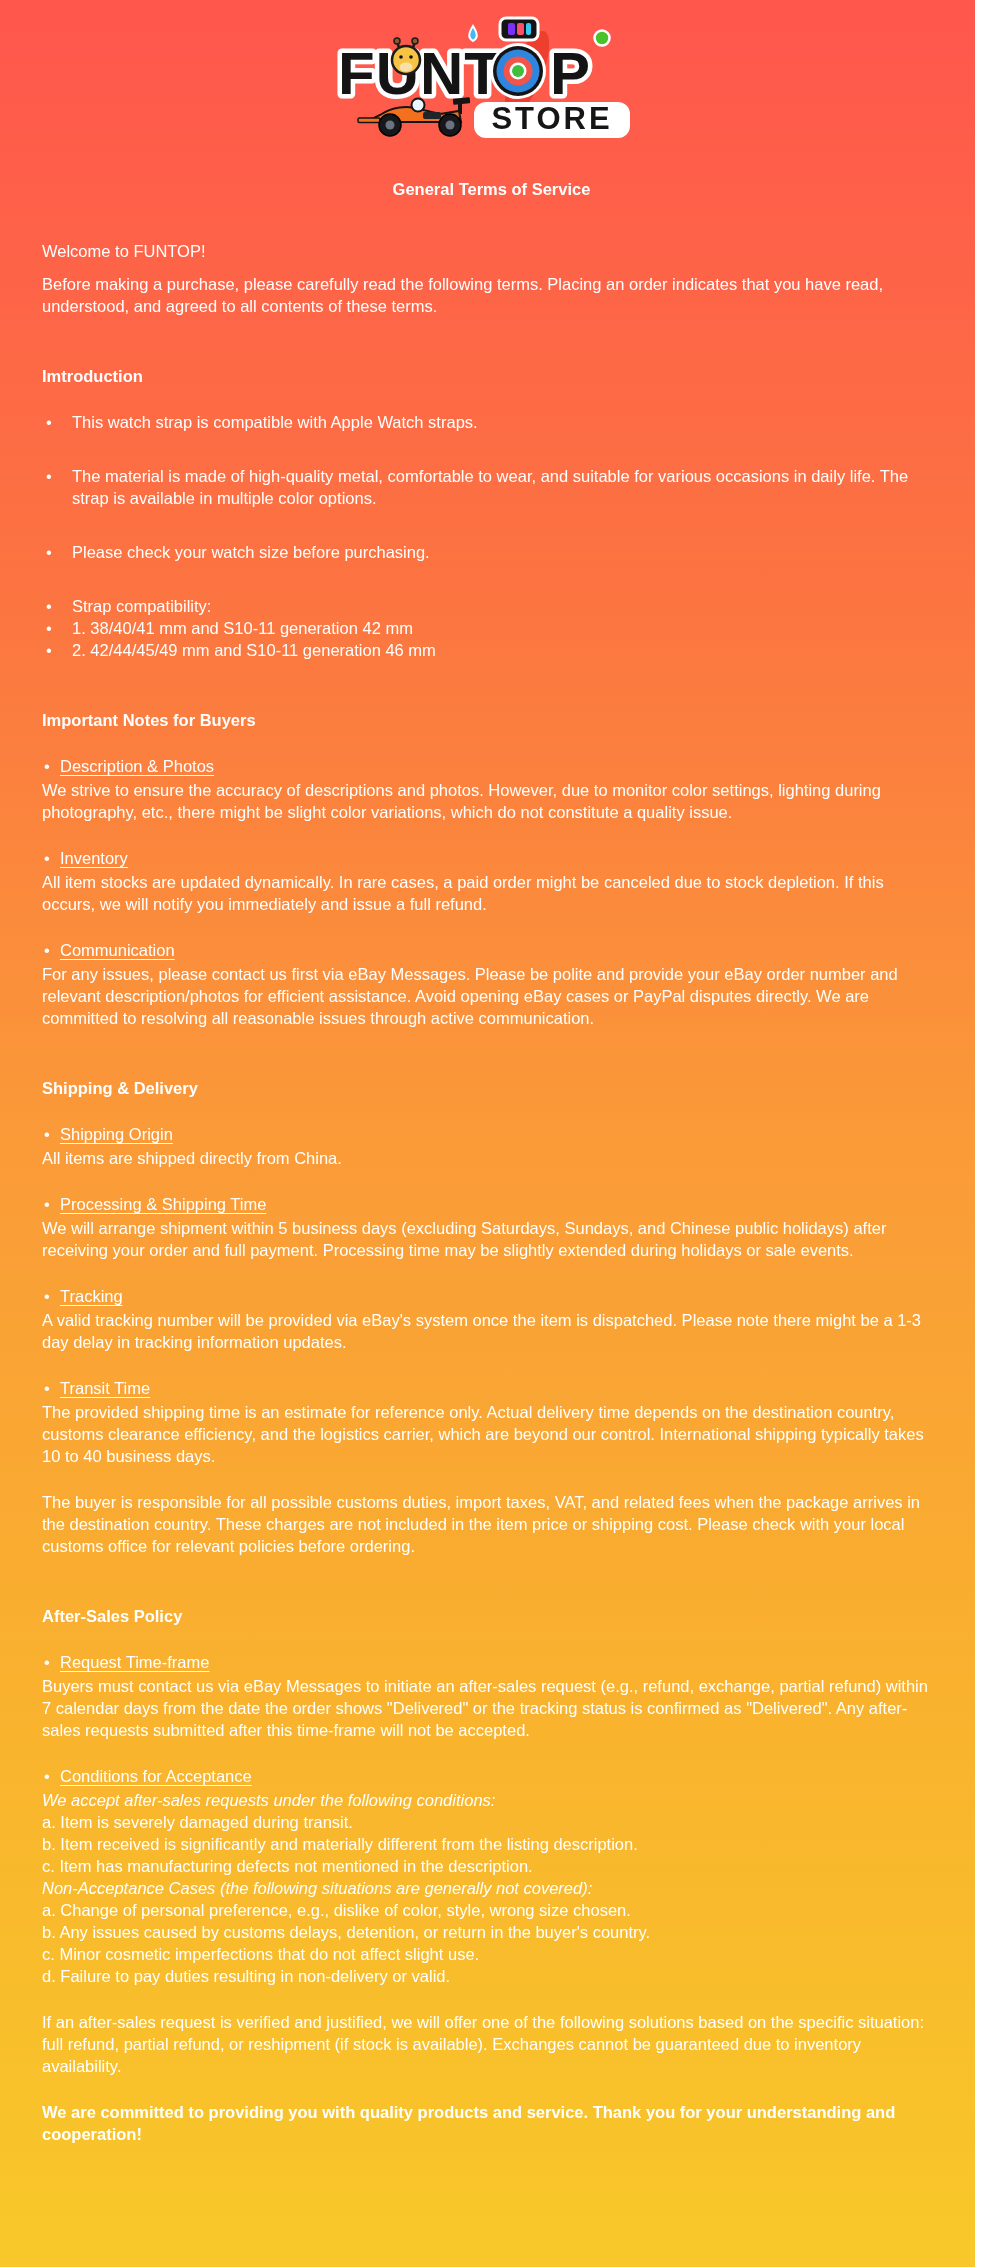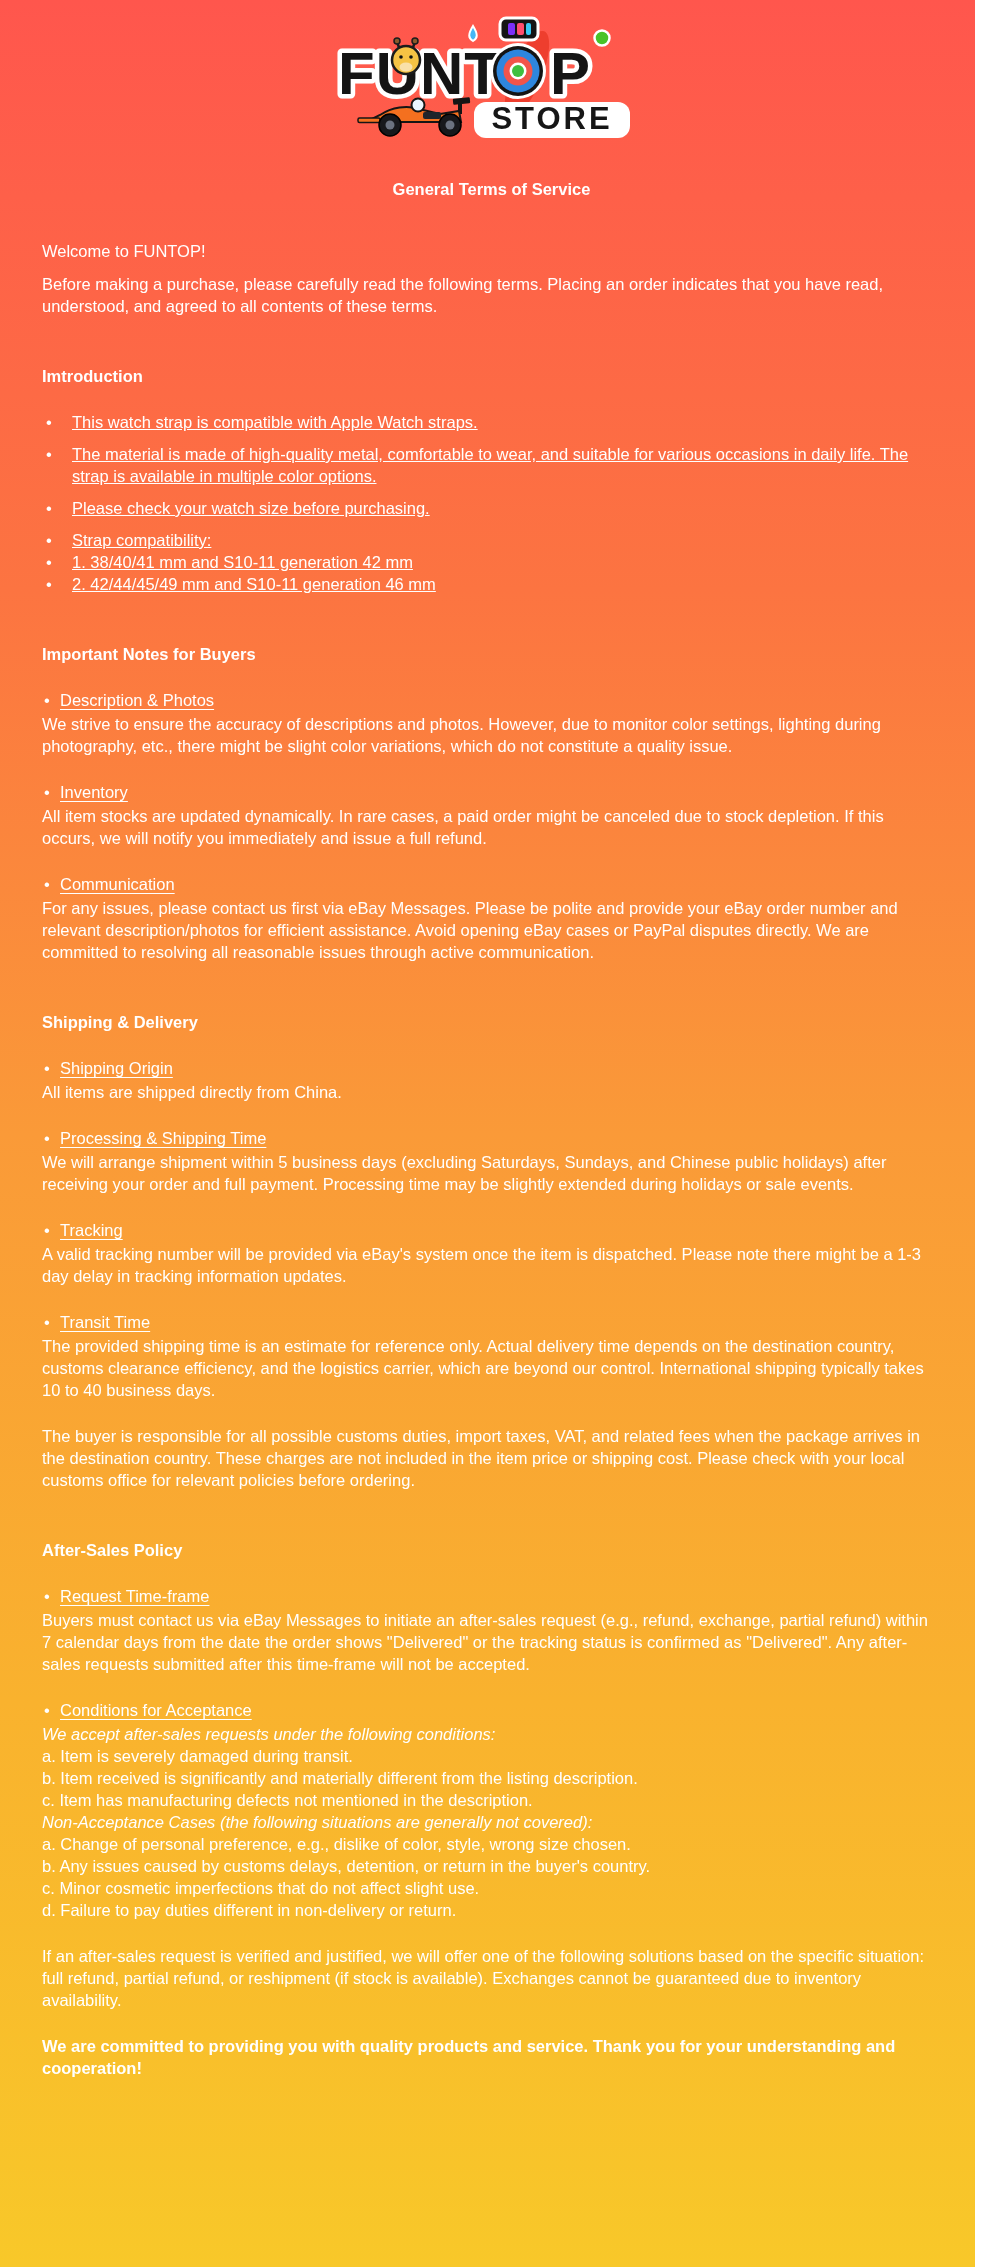--- a/index.html
+++ b/index.html
@@ -22,23 +22,23 @@
   .logo-svg text{font-family:"Liberation Sans",sans-serif;font-weight:bold;}
   
   .title{font-size:16.5px;font-weight:bold;text-align:center;margin:36px 0 0;line-height:22px;}
   
   .welcome-h{font-weight:normal;margin-top:40px;}
   .welcome-b{margin-top:11px;}
   
   .h{font-size:16.5px;font-weight:bold;margin:48px 0 0;line-height:22px;}
   
   .blist{list-style:none;margin:24px 0 0;padding:0;}
-  .bi{position:relative;padding-left:30px;line-height:22px;text-decoration:underline;}
+  .bi{position:relative;padding-left:30px;line-height:22px;}
   .bi::before{content:"\2022";position:absolute;left:4px;top:0;}
-  .bi.gap{margin-top:10px;}
+  .bi.gap{margin-top:32px;}
   
   .sub{margin-top:24px;}
   .subhead{position:relative;padding-left:18px;line-height:22px;}
   .subhead::before{content:"\2022";position:absolute;left:2px;top:0;}
   .u{text-decoration:underline;text-underline-offset:3px;}
   .pbody{margin-top:2px;}
   .pbody + .pbody{margin-top:0;}
   .italic{font-style:italic;}
   .closing{margin-top:24px;font-weight:bold;}
 </style>
@@ -186,21 +186,21 @@
       <div class="sub">
         <p class="subhead"><span class="u">Conditions for Acceptance</span></p>
         <p class="pbody italic">We accept after-sales requests under the following conditions:</p>
         <p class="pbody">a. Item is severely damaged during transit.</p>
         <p class="pbody">b. Item received is significantly and materially different from the listing description.</p>
         <p class="pbody">c. Item has manufacturing defects not mentioned in the description.</p>
         <p class="pbody italic">Non-Acceptance Cases (the following situations are generally not covered):</p>
         <p class="pbody">a. Change of personal preference, e.g., dislike of color, style, wrong size chosen.</p>
         <p class="pbody">b. Any issues caused by customs delays, detention, or return in the buyer's country.</p>
         <p class="pbody">c. Minor cosmetic imperfections that do not affect slight use.</p>
-        <p class="pbody">d. Failure to pay duties different in non-delivery or return.</p>
+        <p class="pbody">d. Failure to pay duties resulting in non-delivery or valid.</p>
       </div>
 
       <div class="sub">
         <p class="pbody">If an after-sales request is verified and justified, we will offer one of the following solutions based on the specific situation: full refund, partial refund, or reshipment (if stock is available). Exchanges cannot be guaranteed due to inventory availability.</p>
       </div>
     </section>
 
     <p class="closing">We are committed to providing you with quality products and service. Thank you for your understanding and cooperation!</p>
 
   </div>

